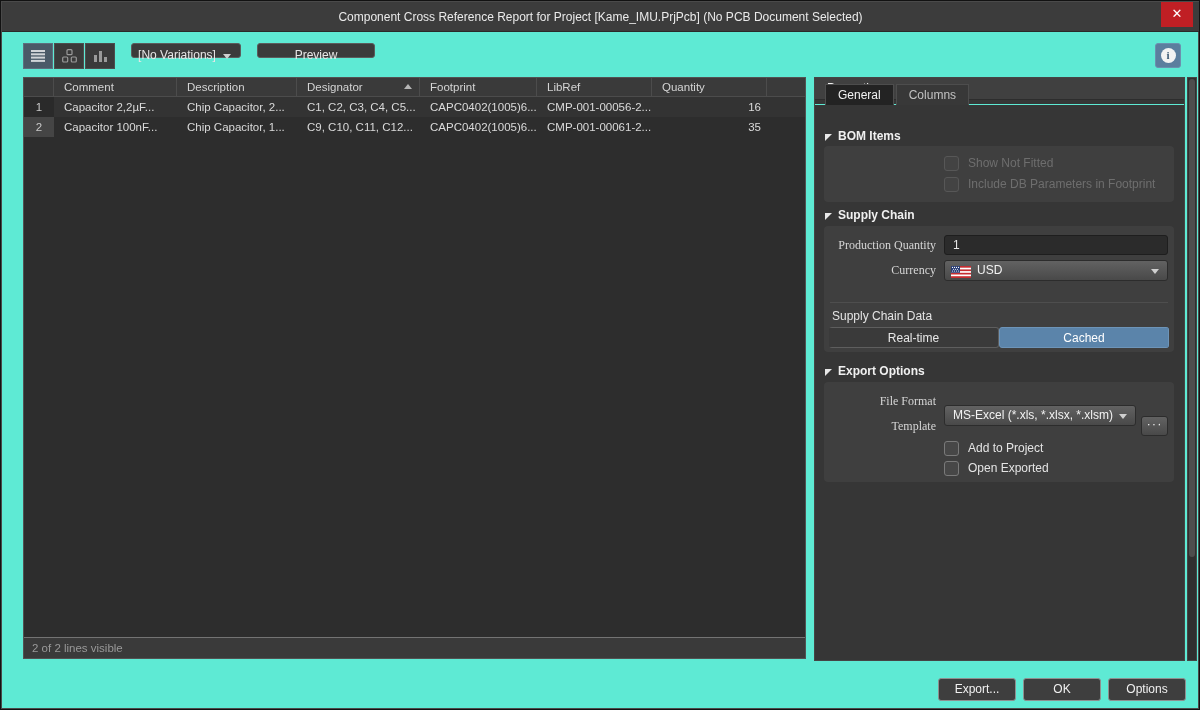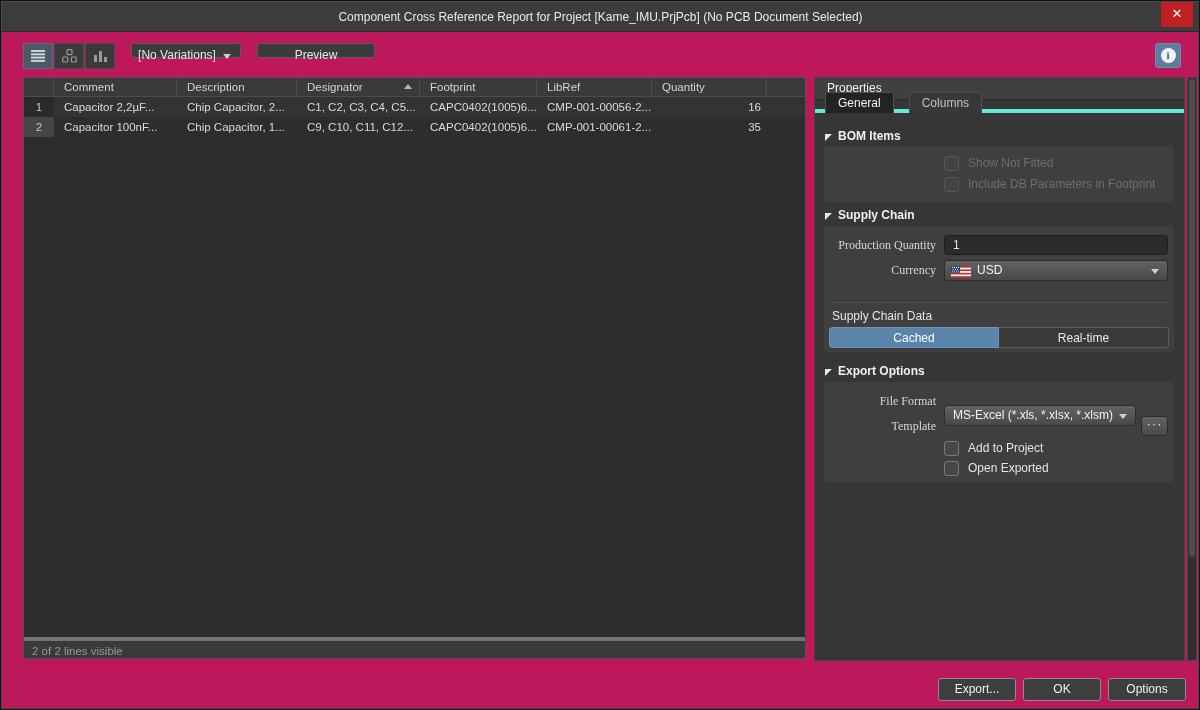--- a/index.html
+++ b/index.html
@@ -1,20 +1,20 @@
 <!DOCTYPE html>
 <html><head>
 <meta charset="utf-8">
 <style>
   * { margin:0; padding:0; box-sizing:border-box; }
   html,body { width:1200px; height:710px; }
   body { font-family:"Liberation Sans", sans-serif; background:#383838; overflow:hidden; }
 
   .dialog { position:absolute; left:0; top:0; width:1200px; height:710px;
-            background:#be185d; border:1px solid #121212;
+            background:#5eead4; border:1px solid #121212;
             box-shadow: inset 0 0 0 1px #4a4a4a; }
 
   
   .titlebar { position:absolute; left:1px; top:1px; width:1197px; height:30px;
               background:#3c3c3c; border-bottom:1px solid #2a2a2a; }
   .titlebar .title { position:absolute; left:0; right:0; top:0; height:30px;
                      line-height:30px; text-align:center; color:#eaeaea; font-size:12px; }
   .close-btn { position:absolute; left:1159px; top:0; width:32px; height:25px;
                background:#c01f24; color:#ffffff; font-size:13px; text-align:center;
                line-height:24px; cursor:pointer; }
@@ -60,30 +60,30 @@
   .grid-row.odd { background:#333333; }
   .grid-row.even { background:#2d2d2d; }
   .gr-cell { line-height:20px; padding-left:10px; overflow:hidden; white-space:nowrap; }
   .gr-num { width:30px; padding-left:0; text-align:center; color:#c8c8c8; background:#2a2a2a; }
   .grid-row.current .gr-num { background:#454545; }
   .gr-comment { width:123px; } .gr-desc { width:120px; } .gr-desig { width:123px; }
   .gr-foot { width:117px; } .gr-libref { width:115px; }
   .gr-qty { width:115px; text-align:right; padding-right:6px; padding-left:0; }
 
   .grid-status { position:absolute; left:0; right:0; bottom:0; height:21px;
-                 background:#3a3a3a; border-top:4px solid #737373; color:#999999;
+                 background:#3a3a3a; border-top:1px solid #737373; color:#999999;
                  font-size:11.5px; line-height:20px; padding-left:8px; }
 
   
   .props { position:absolute; left:813px; top:76px; width:371px; height:584px;
            background:#363636; border:1px solid #454545; }
   .props-header { height:22px; background:#404040; border-bottom:1px solid #2d2d2d;
                   color:#f0f0f0; font-size:12px; line-height:21px; padding-left:12px; }
-  .props-tabs { position:absolute; left:0; top:14px; right:0; height:21px;
-                border-bottom:4px solid #5eead4; padding-left:10px; display:flex;gap:13px; }
+  .props-tabs { position:absolute; left:0; top:6px; right:0; height:21px;
+                border-bottom:1px solid #5eead4; padding-left:10px; display:flex; }
   .ptab { height:21px; line-height:20px; font-size:12px; padding:0 12px;
           border:1px solid #4d4d4d; border-bottom:none; margin-right:2px; }
   .ptab.active { background:#232323; color:#f2f2f2; }
   .ptab.inactive { background:#383838; color:#c2c2c2; }
 
   .sect-header { position:absolute; left:10px; height:14px; color:#f0f0f0; font-size:12px;
                  font-weight:bold; }
   .sect-tri { display:inline-block; width:0; height:0; border-top:7px solid #e8e8e8;
               border-right:7px solid transparent; margin-right:6px; vertical-align:-1px; }
 
@@ -282,22 +282,22 @@
           </svg>
         </span>
         <span>USD</span>
         <span class="caret"></span>
       </div>
 
       <div class="divider" style="left:6px; top:76px; width:338px;"></div>
 
       <div class="cb-label enabled" style="left:8px; top:83px;">Supply Chain Data</div>
       <div class="segmented" style="left:5px; top:101px;">
+        <div class="seg off">Real-time</div>
         <div class="seg on">Cached</div>
-        <div class="seg off">Real-time</div>
       </div>
     </div>
 
     <div class="sect-header" style="top:286px;">
       <span class="sect-tri"></span><span>Export Options</span>
     </div>
     <div class="panel" style="top:304px; height:100px;">
       <div class="field-label" style="top:9px;">File Format</div>
       <div class="dropdown" style="left:120px; top:23px; width:192px;">
         <span>MS-Excel (*.xls, *.xlsx, *.xlsm)</span>

